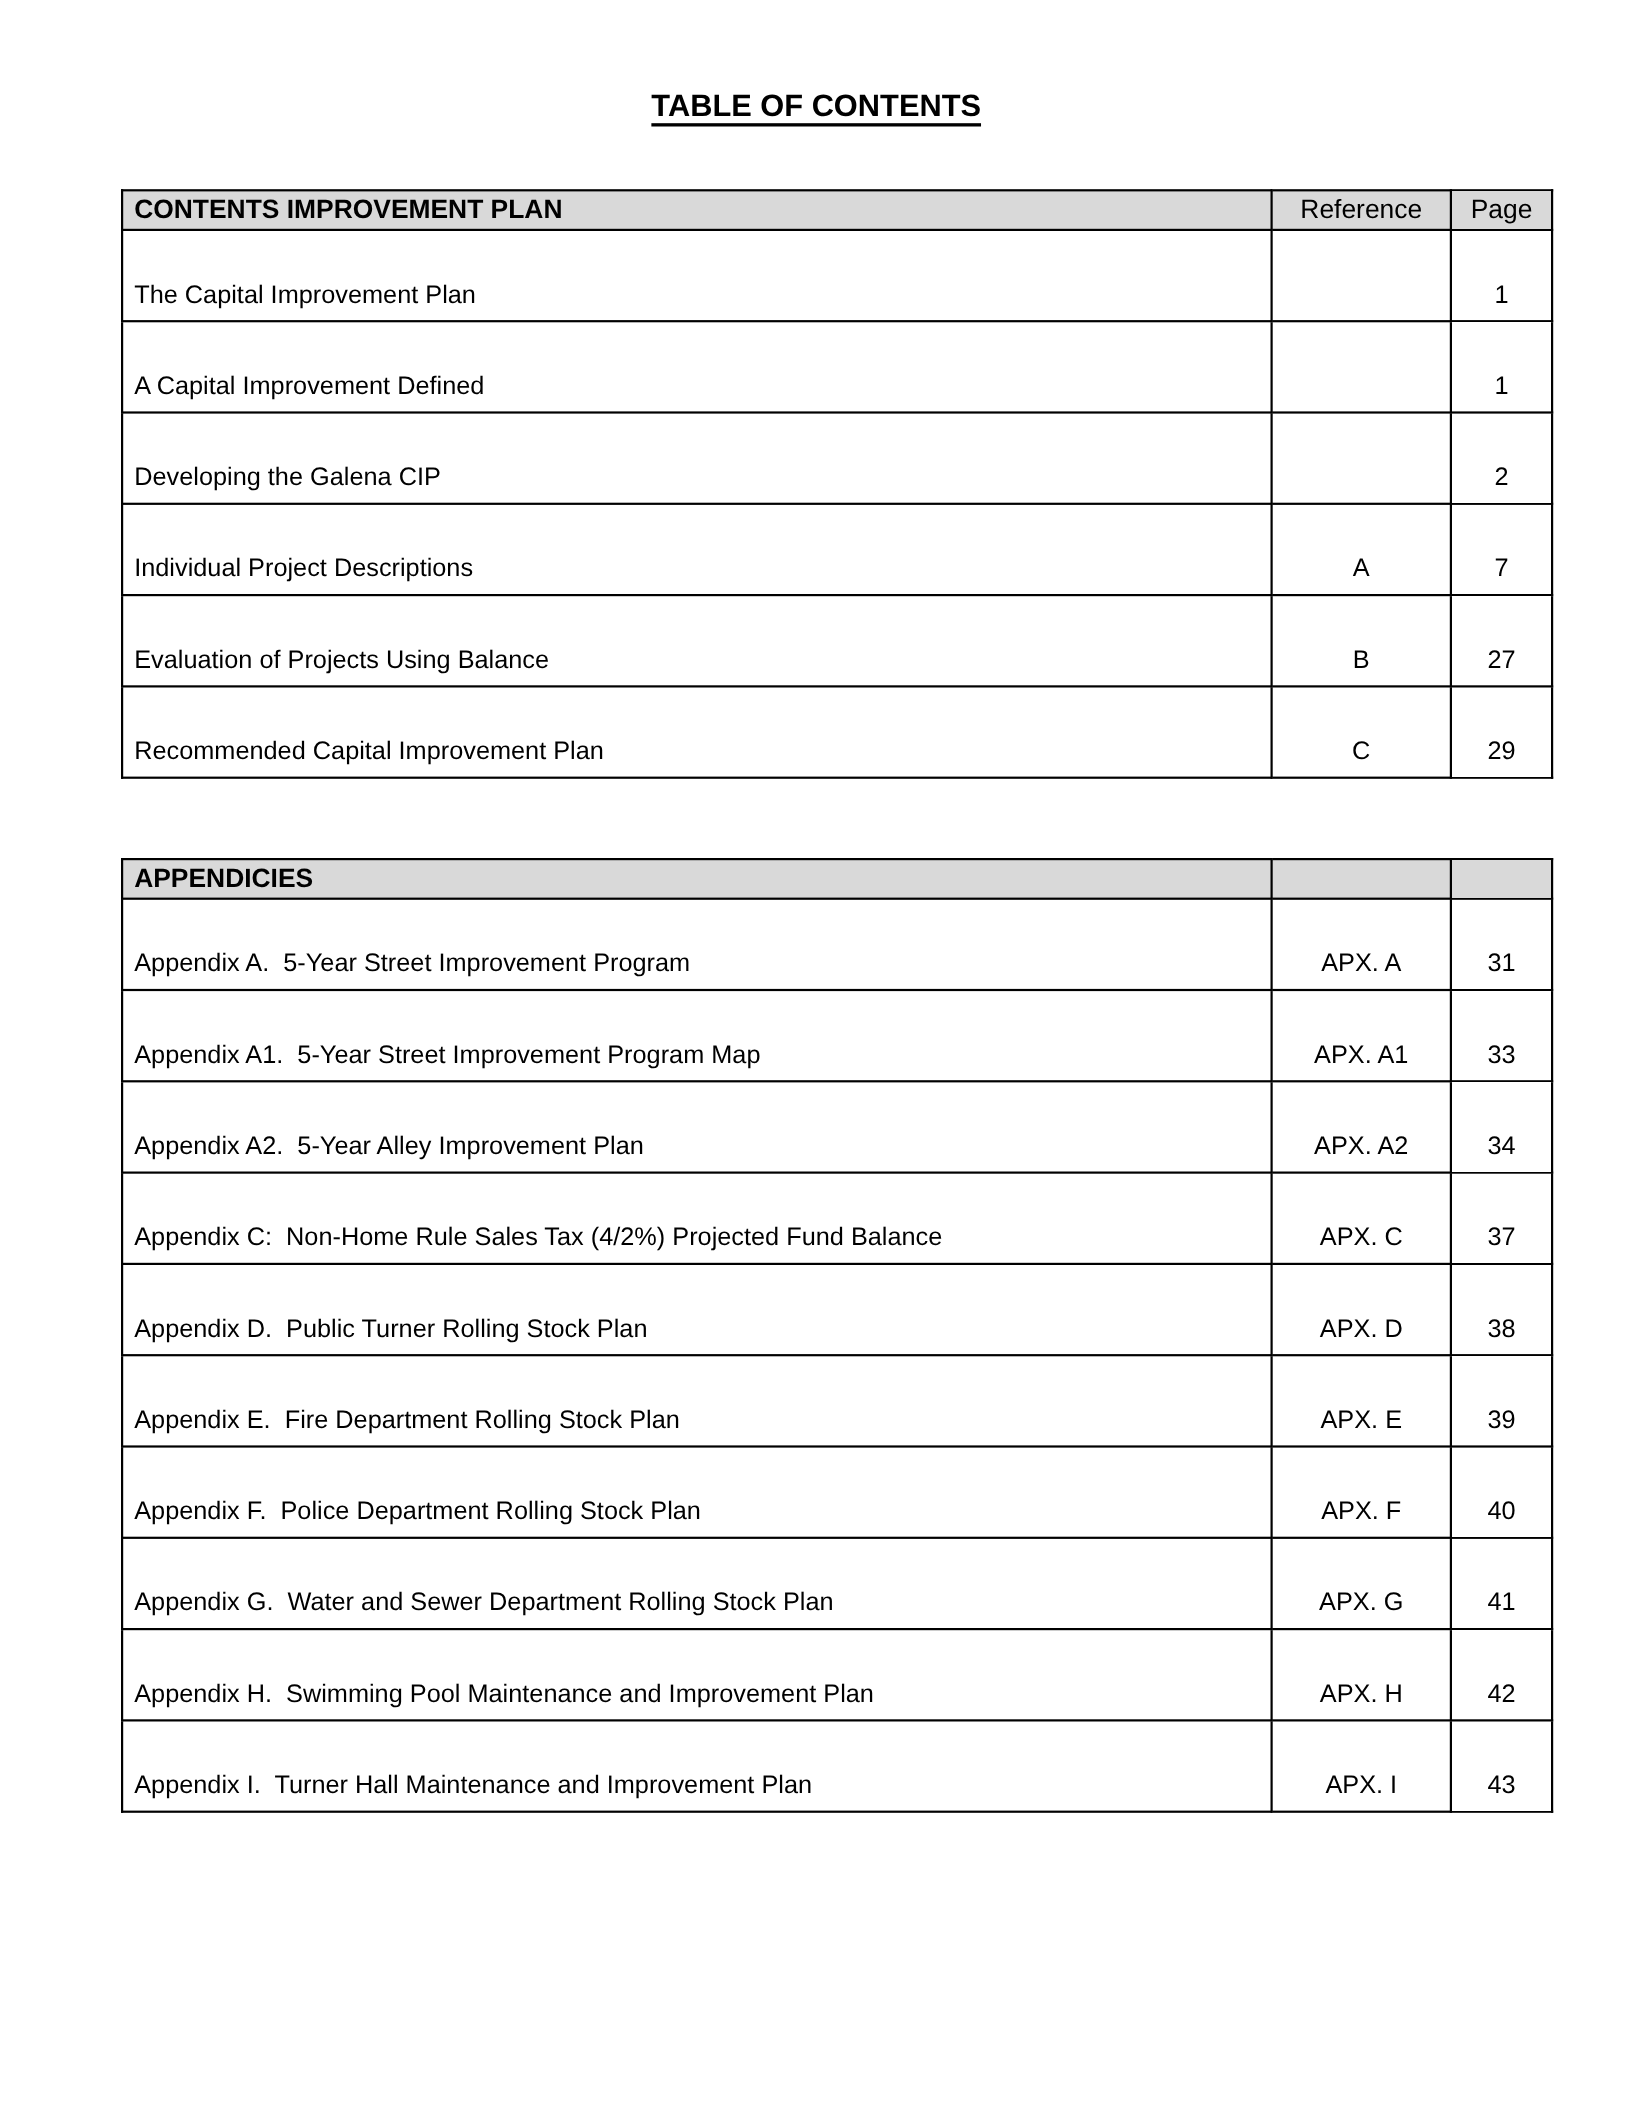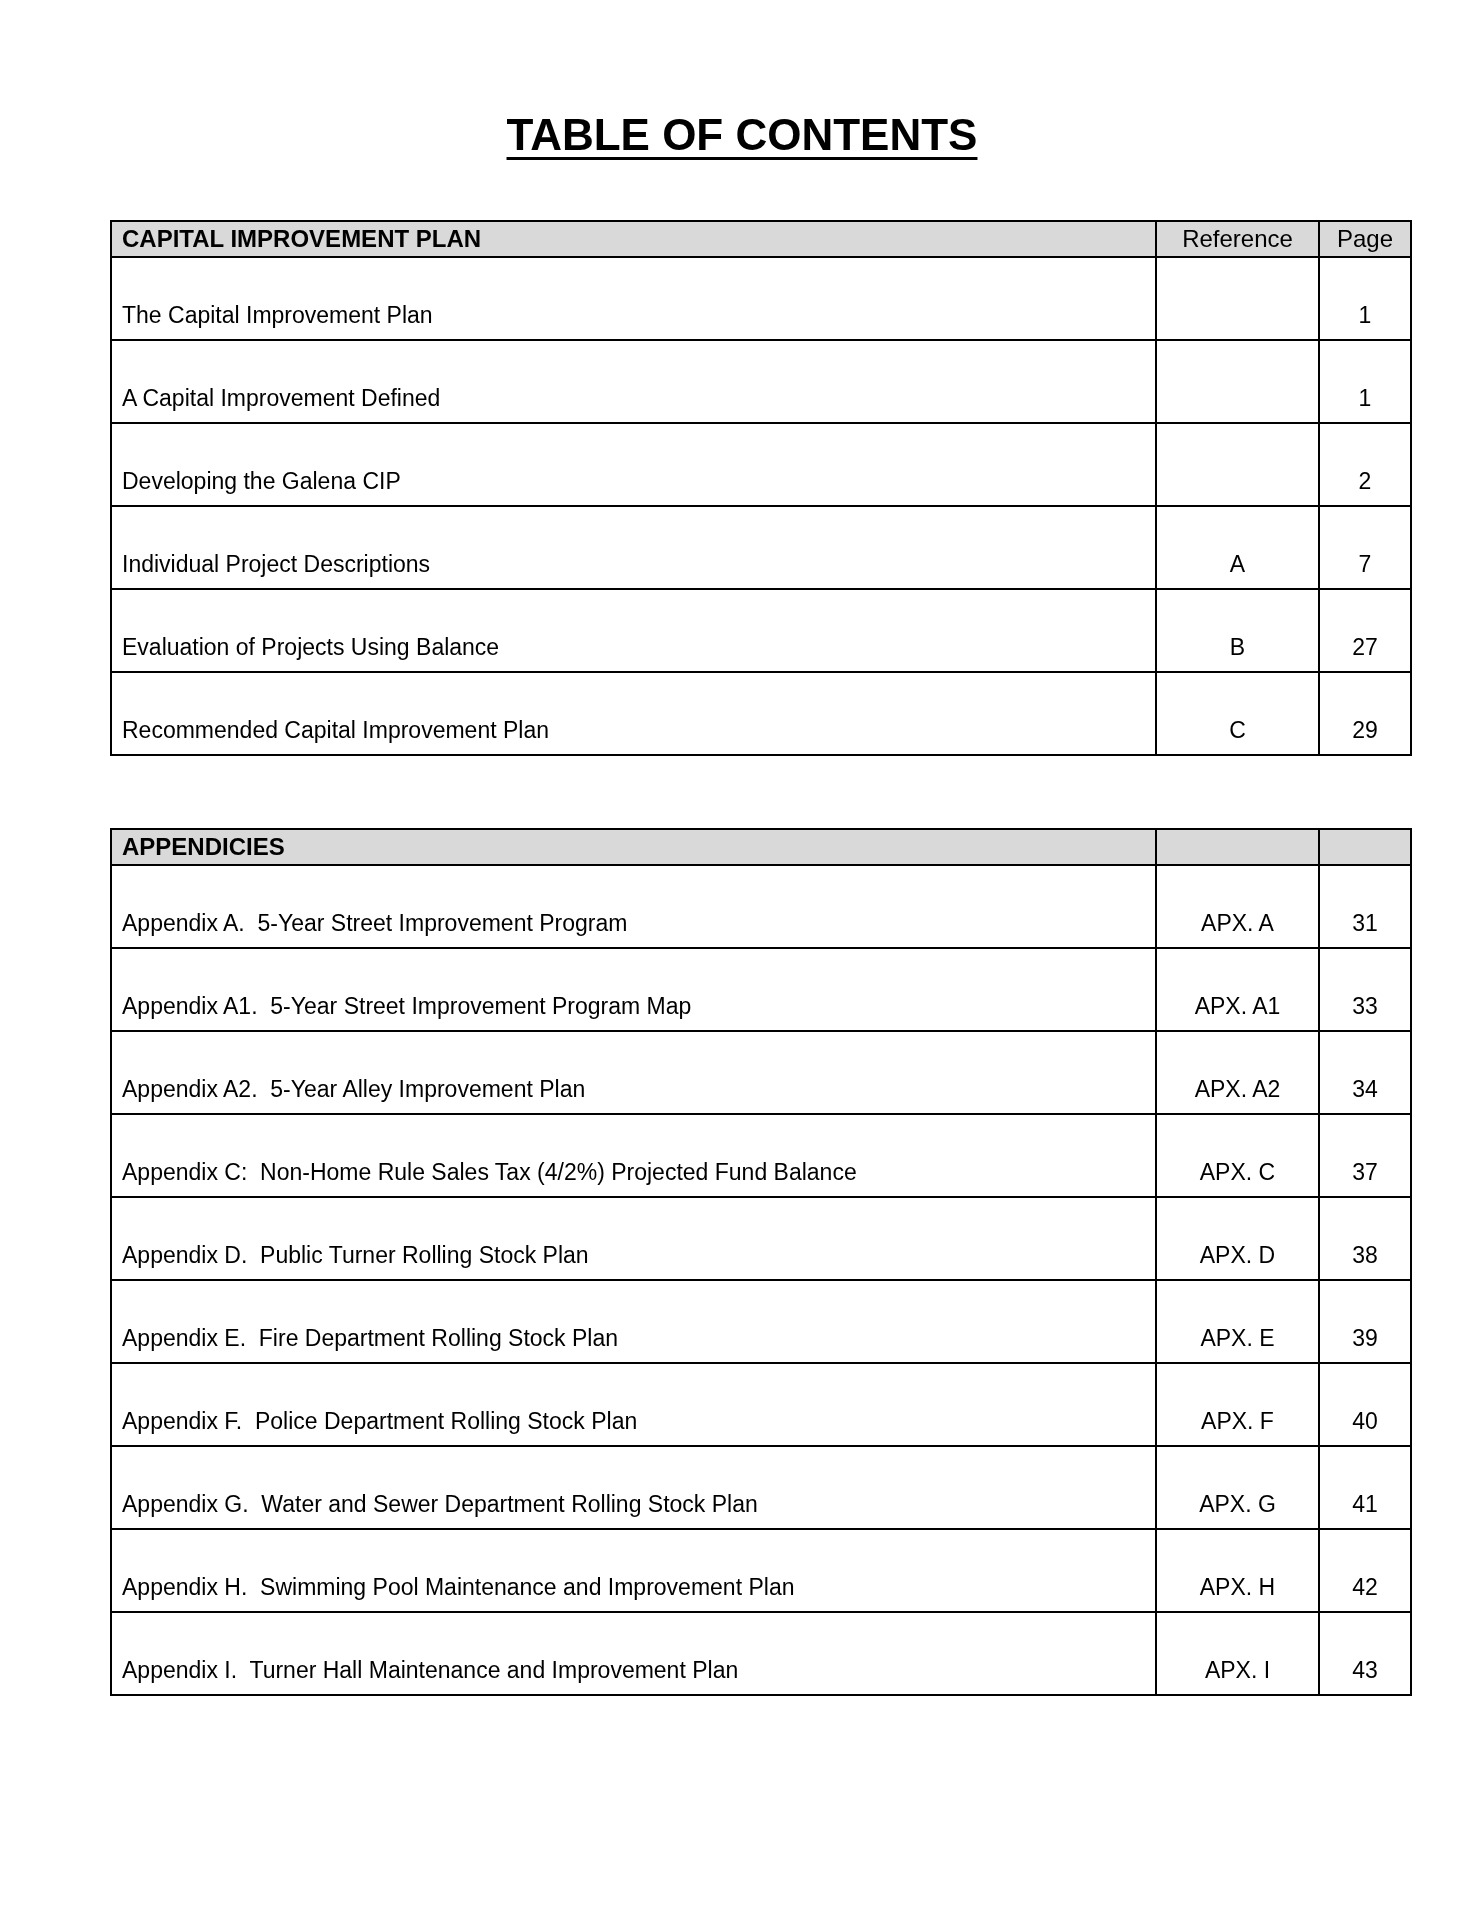--- a/index.html
+++ b/index.html
@@ -11,23 +11,23 @@
   }
   .page {
     position: relative;
     width: 1484px;
     height: 1920px;
     background: #ffffff;
     overflow: hidden;
   }
   .title {
     margin: 0;
-    padding-top: 110px;
+    padding-top: 80px;
     text-align: center;
-    font-size: 44px;
+    font-size: 28px;
     font-weight: bold;
     letter-spacing: 0px;
   }
   .title span {
     text-decoration: underline;
     text-decoration-thickness: 3px;
     text-underline-offset: 7px;
   }
   table.toc {
     border-collapse: collapse;
@@ -82,21 +82,21 @@
   <h1 class="title"><span>TABLE OF CONTENTS</span></h1>
 
   <table class="toc first">
     <colgroup>
         <col class="c-desc">
         <col class="c-ref">
         <col class="c-page">
       </colgroup>
     <thead>
       <tr>
-        <th class="desc">CAPITAL IMPROVEMENT PLAN</th>
+        <th class="desc">CONTENTS IMPROVEMENT PLAN</th>
         <th class="ref">Reference</th>
         <th class="page">Page</th>
       </tr>
     </thead>
     <tbody>
         <tr>
           <td class="desc">The Capital Improvement Plan</td>
           <td class="ref"></td>
           <td class="page">1</td>
         </tr>

